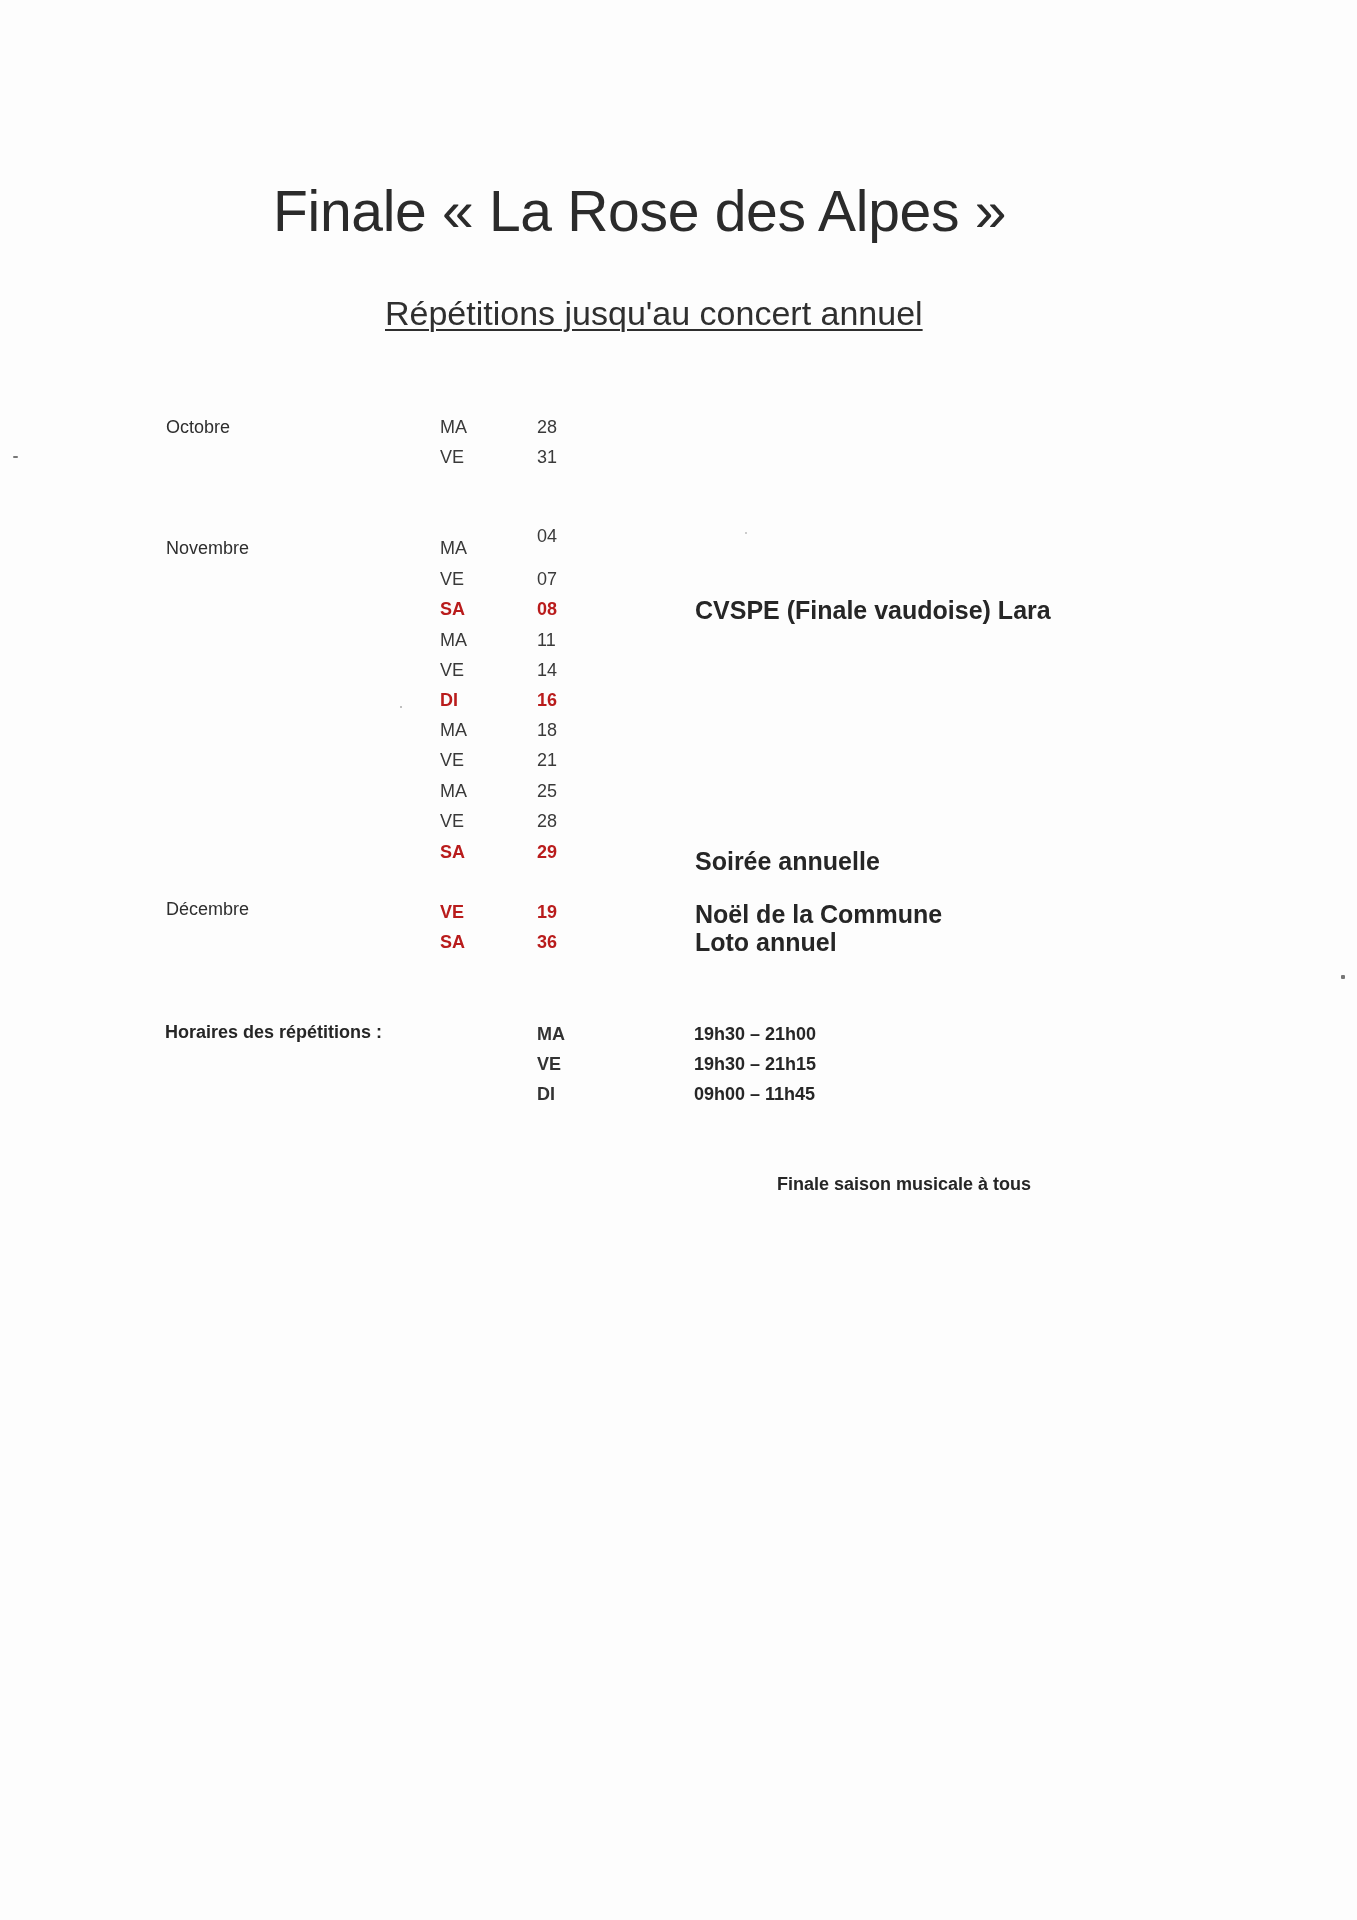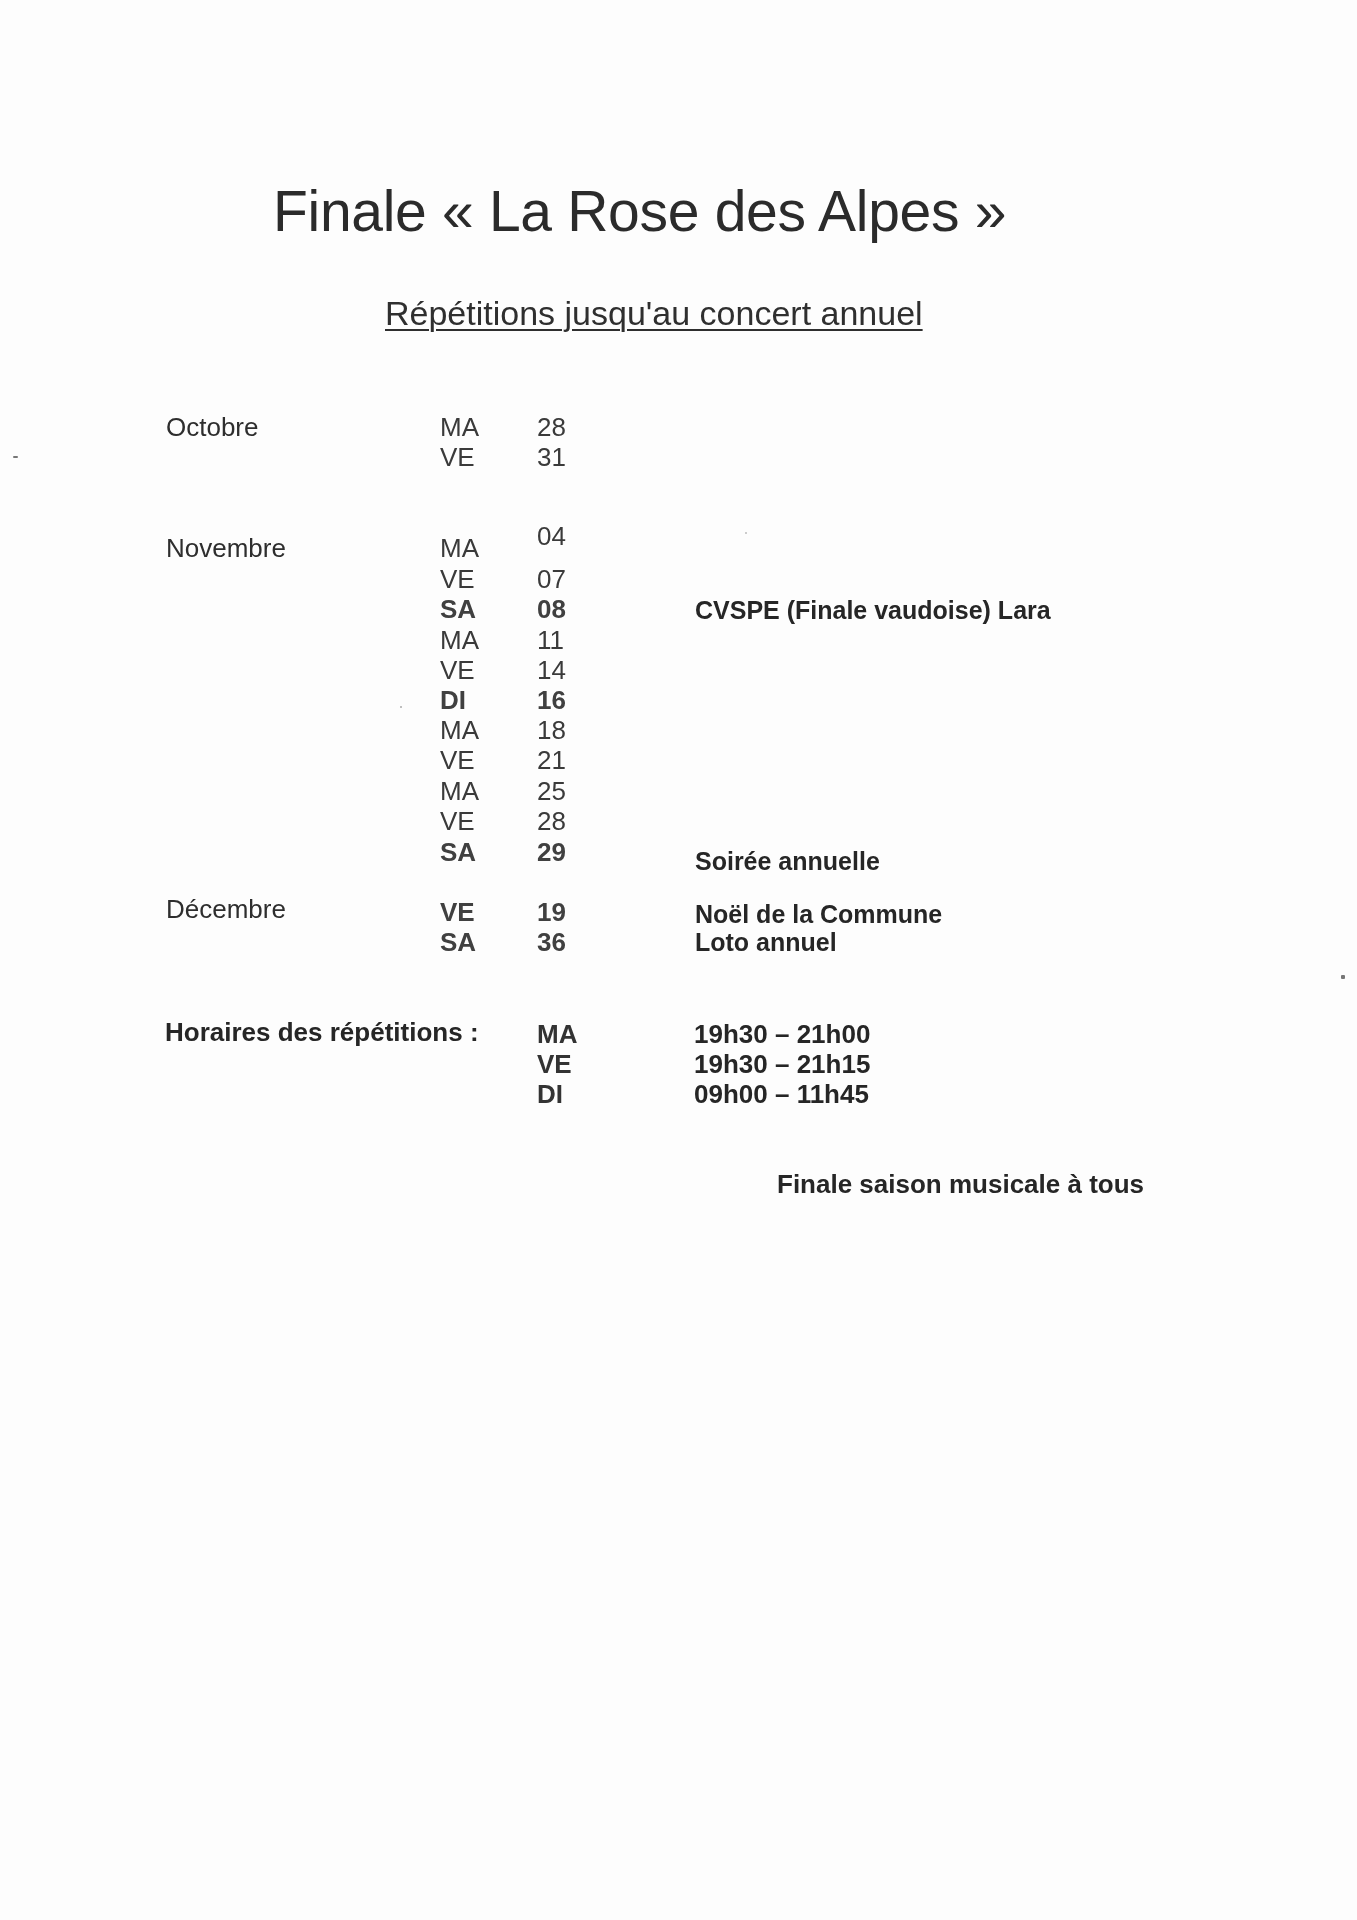--- a/index.html
+++ b/index.html
@@ -12,26 +12,26 @@
   .abs { position: absolute; white-space: nowrap; }
   .title {
     left: 273px; top: 176px; font-size: 57px; line-height: 70px;
     color: #2b2b2b; letter-spacing: -0.3px;
   }
   .subtitle {
     left: 385px; top: 293px; font-size: 34px; line-height: 40px;
     color: #2f2f2f; text-decoration: underline; text-underline-offset: 4px;
     text-decoration-thickness: 2px;
   }
-  .row { position: absolute; height: 30px; line-height: 30px; font-size: 26px; }
+  .row { position: absolute; height: 30px; line-height: 30px; font-size: 18px; }
   .month { left: 166px; }
   .dow { left: 440px; }
   .day { left: 537px; }
   .event { left: 695px; font-weight: bold; font-size: 25px; color: #262626; }
-  .bold { font-weight: bold; color: #404040; }
+  .bold { font-weight: bold; color: #b91c1c; }
   .reg { font-weight: normal; color: #3a3a3a; }
   .hours-label { left: 165px; font-weight: bold; color: #262626; }
   .hours-dow { left: 537px; font-weight: bold; color: #333; }
   .hours-time { left: 694px; font-weight: bold; color: #262626; }
   .closing { left: 777px; font-weight: bold; color: #262626; }
   .speck { position: absolute; background: #777; border-radius: 1px; }
 </style>
 </head>
 <body>
 

